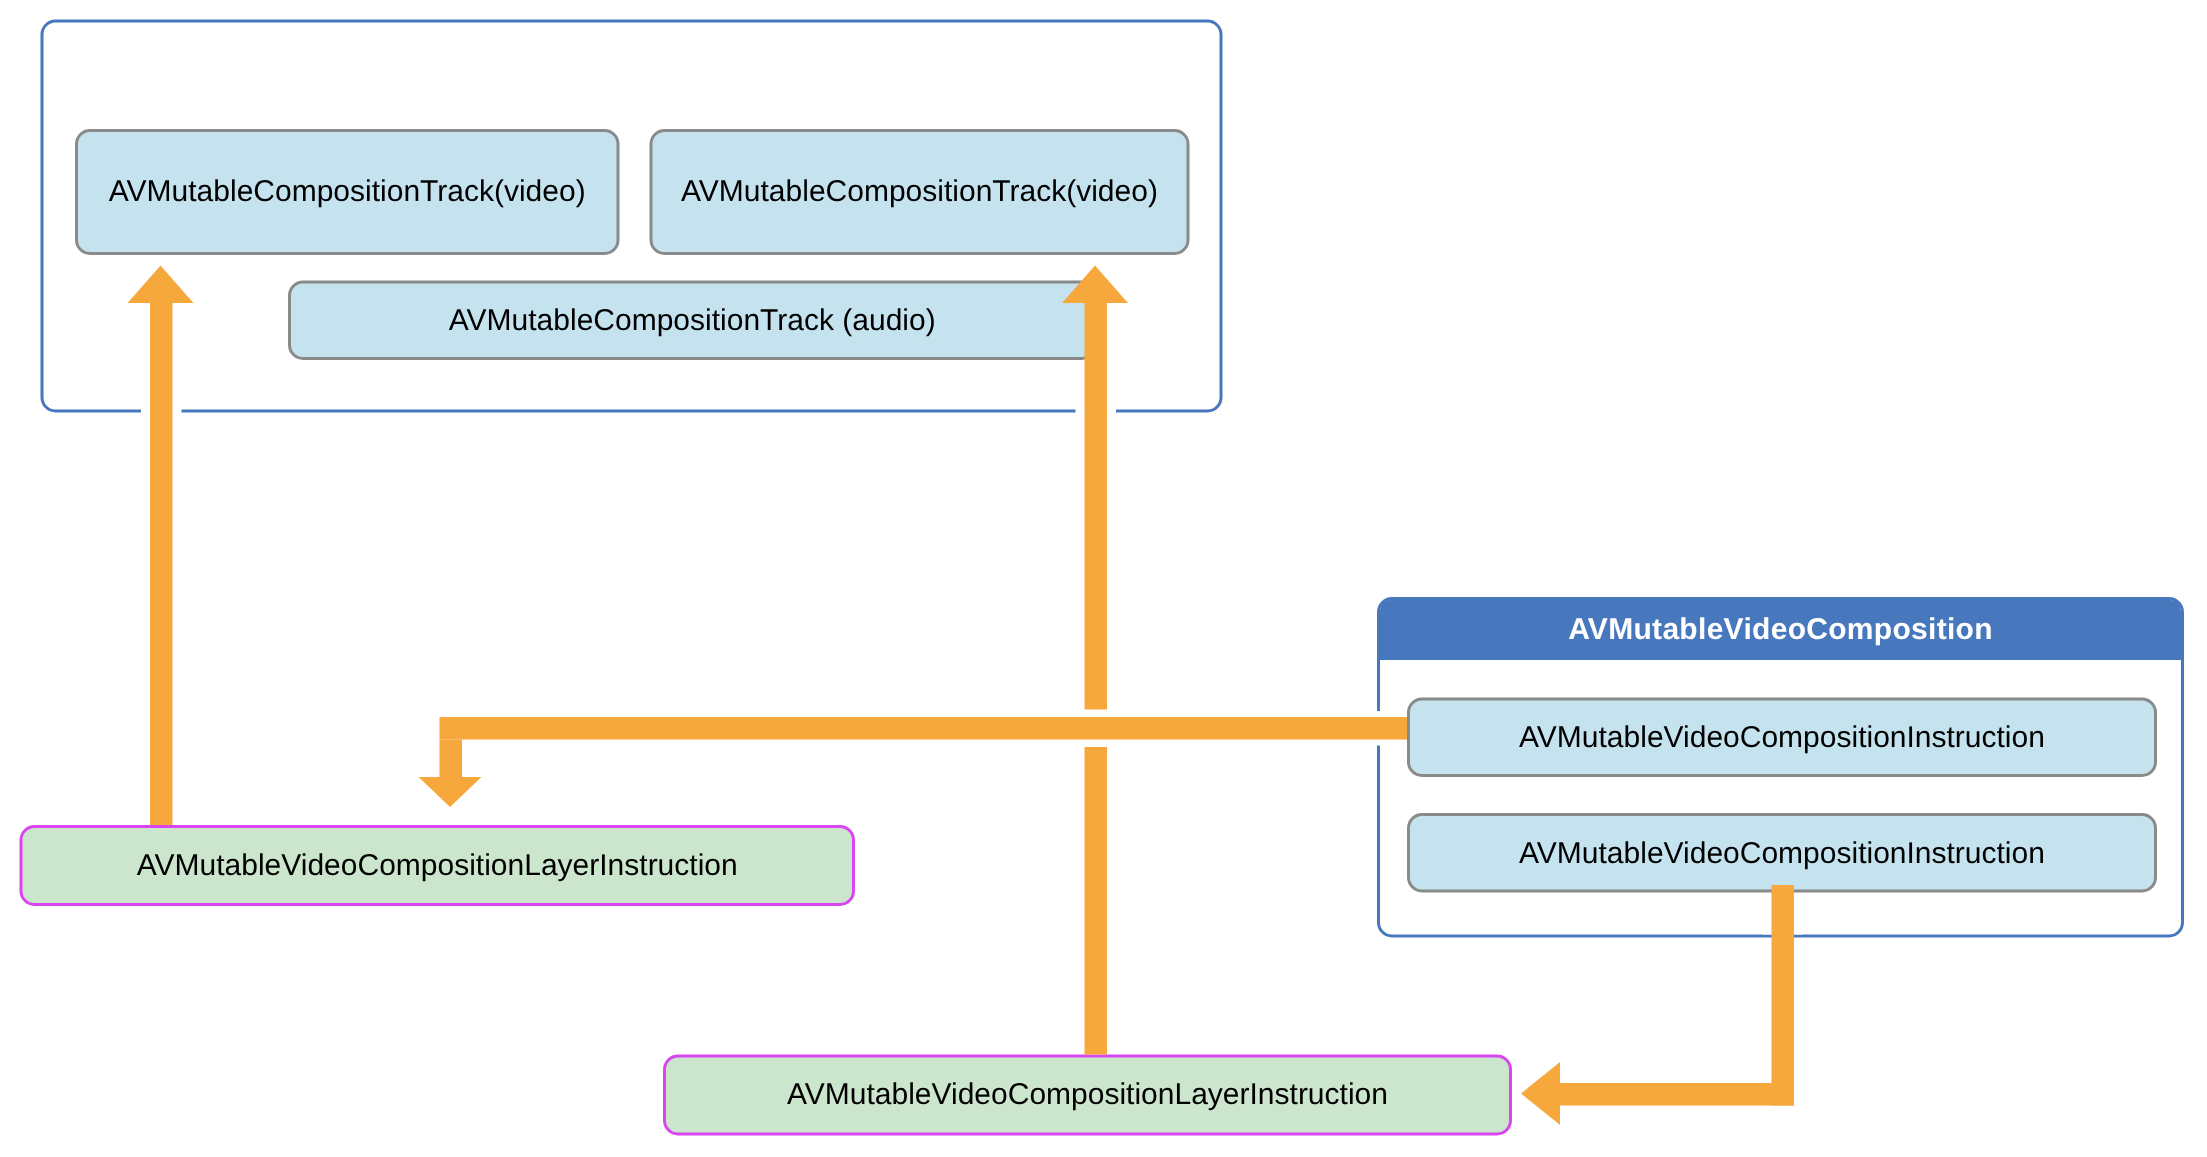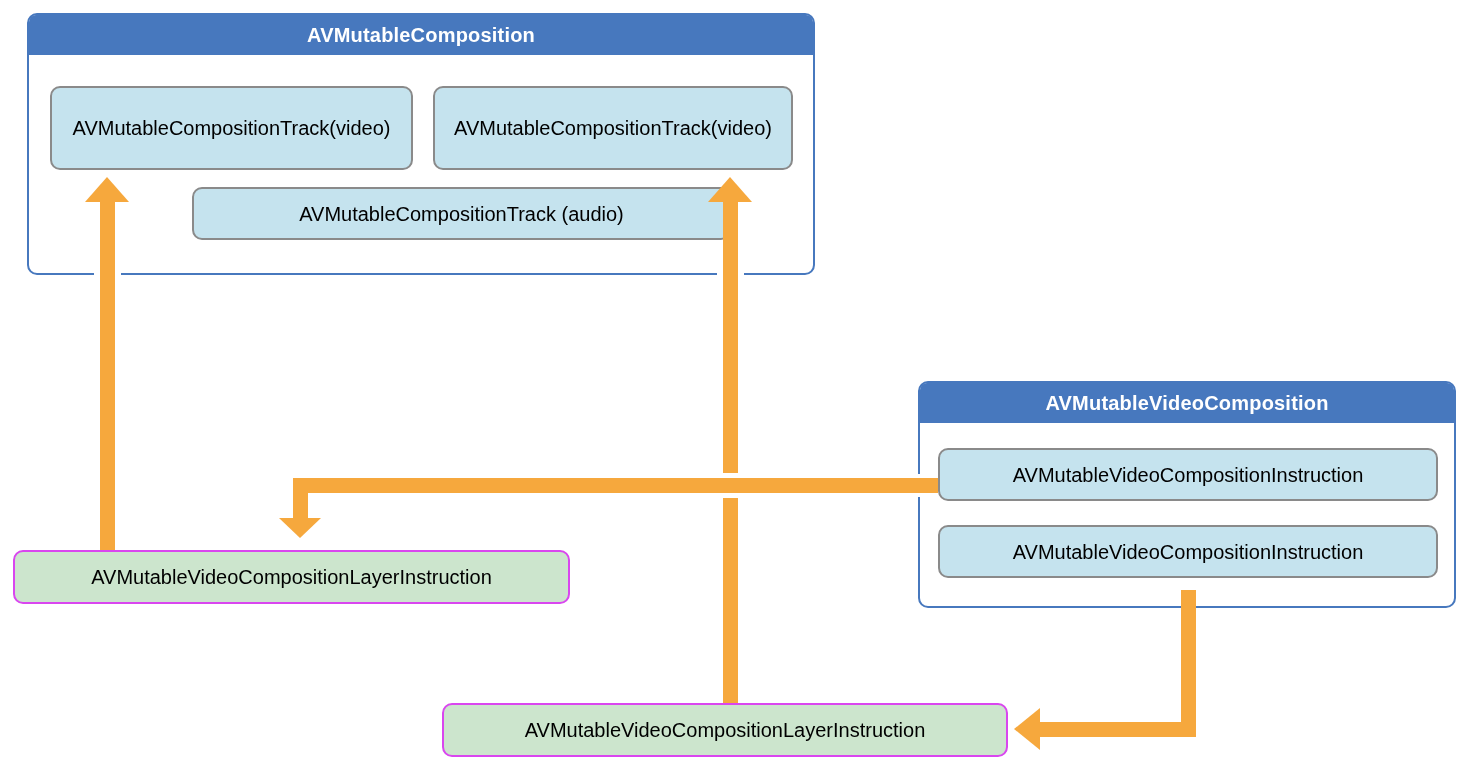--- a/index.html
+++ b/index.html
@@ -31,21 +31,21 @@
     border-radius: 7px 7px 0 0;
     display: flex;
     align-items: center;
     justify-content: center;
     color: #ffffff;
     font-size: 20px;
     font-weight: bold;
     letter-spacing: 0.2px;
   }
   #composition-panel { left: 27px; top: 13px; width: 788px; height: 262px; }
-  #video-composition-panel { left: 918px; top: 381px; width: 538px; height: 227px; }
+  #video-composition-panel { left: 918px; top: 398px; width: 538px; height: 227px; }
 
   
   .box {
     position: absolute;
     box-sizing: border-box;
     border-radius: 10px;
     display: flex;
     align-items: center;
     justify-content: center;
     text-align: center;
@@ -108,23 +108,20 @@
     position: absolute;
     background: #ffffff;
   }
 </style>
 </head>
 <body>
 
 <div id="stage">
 
   <div class="panel" id="composition-panel">
-    <div class="panel-header">
-      <span>AVMutableComposition</span>
-    </div>
     <div class="box box-blue" id="track-video-1">
       <span>AVMutableCompositionTrack</span>
       <span>(video)</span>
     </div>
     <div class="box box-blue" id="track-video-2">
       <span>AVMutableCompositionTrack</span>
       <span>(video)</span>
     </div>
     <div class="box box-blue" id="track-audio">
       <span>AVMutableCompositionTrack (audio)</span>

